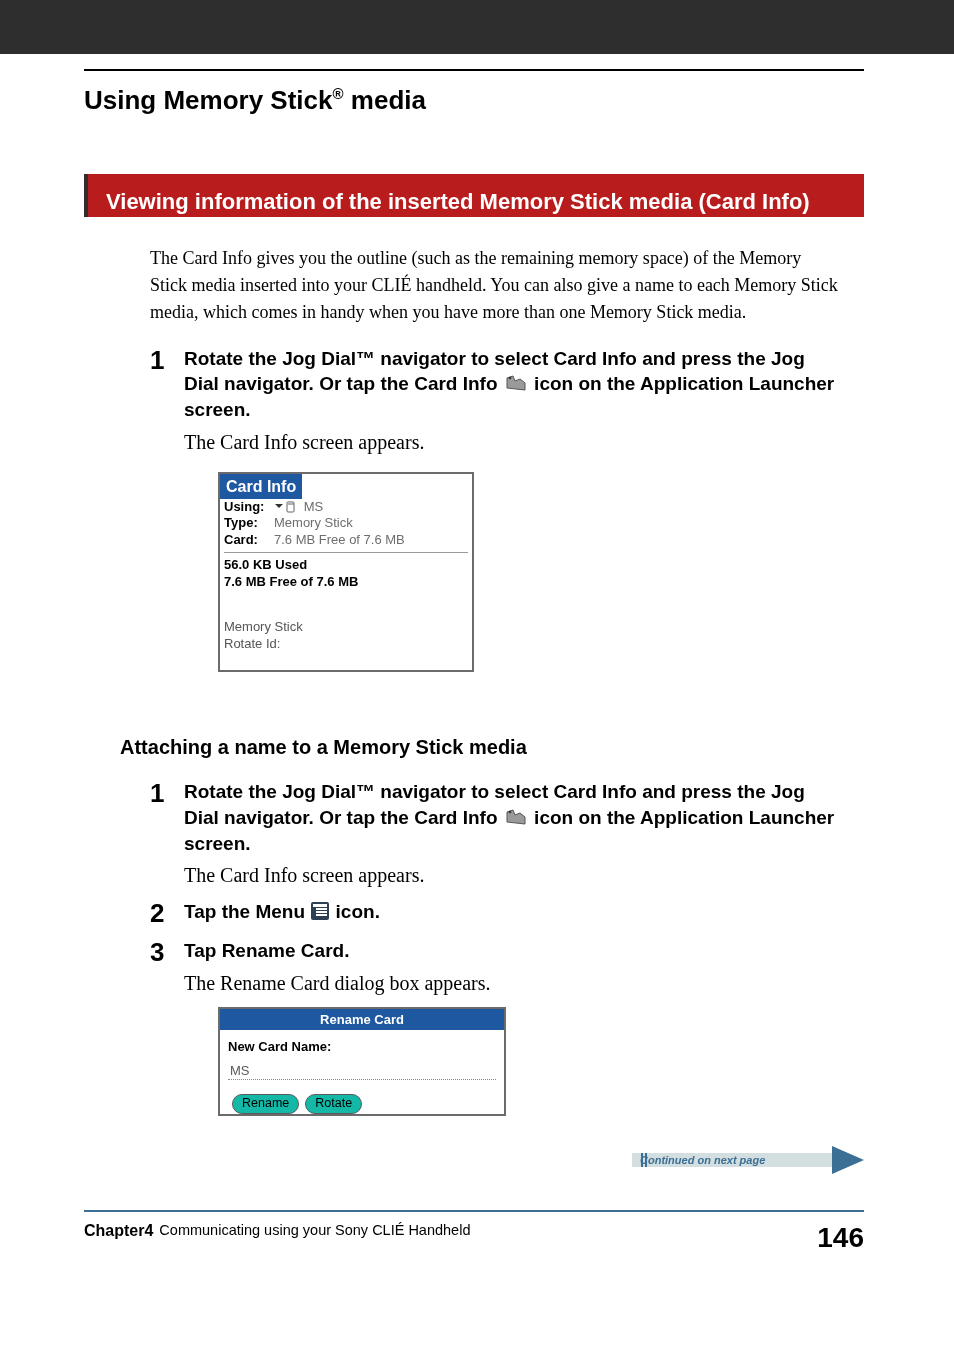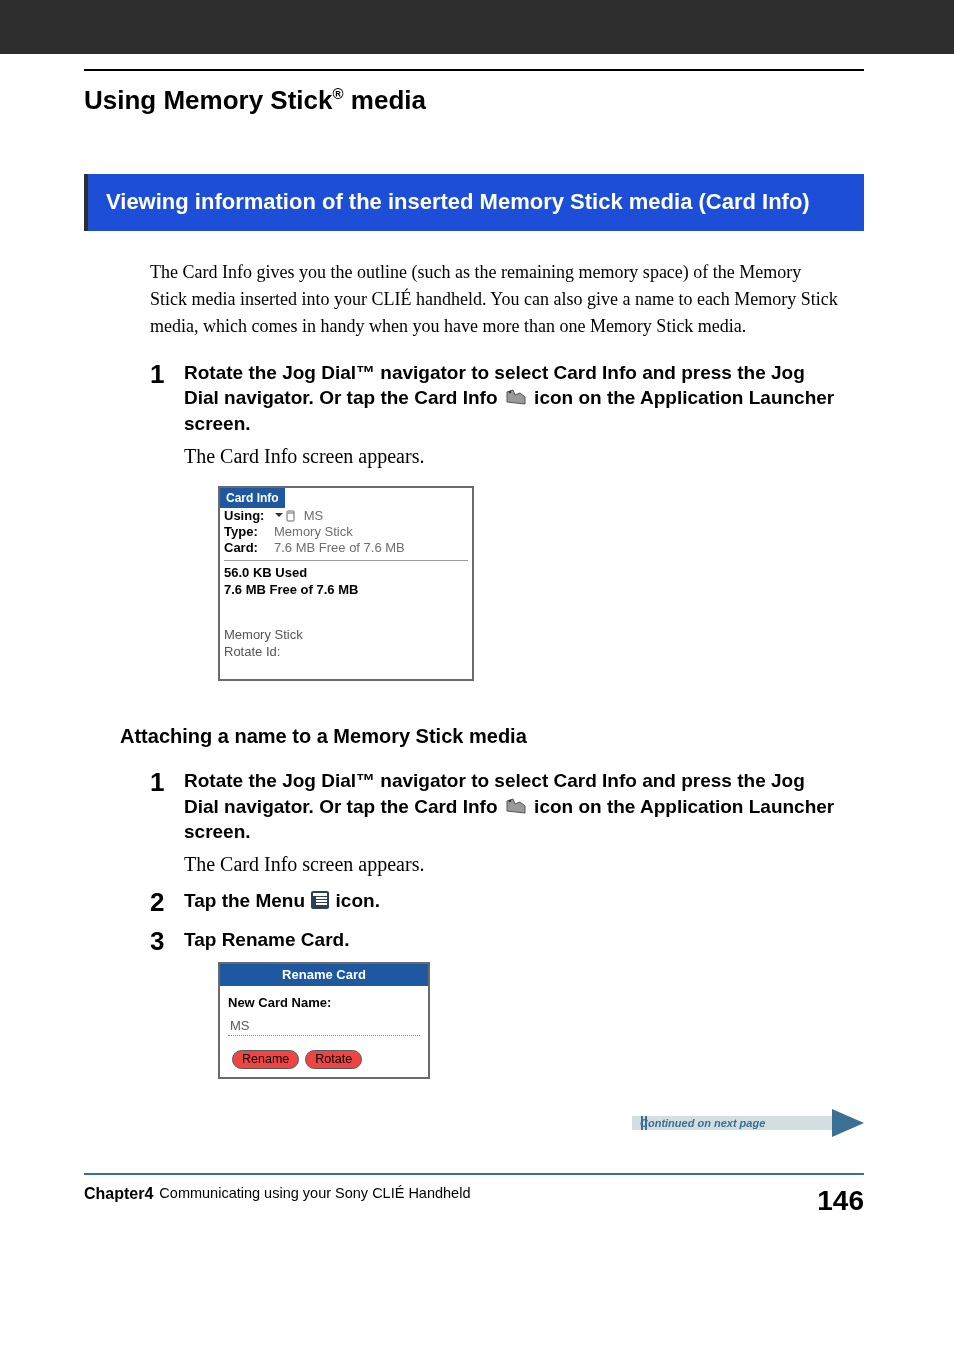--- a/index.html
+++ b/index.html
@@ -19,27 +19,27 @@
     border-top: 2px solid #000;
     padding-top: 14px;
     padding-bottom: 8px;
     letter-spacing: 0px;
   }
   .sect-title sup { font-size: 15px; vertical-align: super; }
 
   
   .grey-bar {
     margin: 50px 90px 0 84px;
-    background: #1d4ed8;
+    background: #b91c1c;
     color: #fff;
     font-family: Arial, Helvetica, sans-serif;
     font-weight: 700;
     font-size: 22px;
     line-height: 1.3;
-    padding: 14px 16px 14px 18px;
+    padding: 14px 16px 0 18px;
     border-left: 4px solid #2e2e2e;
   }
 
   .body-area { margin: 28px 112px 0 150px; }
   .intro {
     font-size: 18px;
     line-height: 1.5;
     margin-bottom: 20px;
   }
 
@@ -69,51 +69,51 @@
     margin-top: 16px;
     margin-left: 34px;
     font-family: "Helvetica Neue", Arial, sans-serif;
     font-size: 13px;
   }
   .scr-titlebar {
     background: #1e58a0;
     color: #fff;
     font-weight: 700;
     padding: 2px 6px;
-    font-size: 12px;
+    font-size: 16px;
     display: inline-block;
   }
   .scr-row { display: flex; padding: 0 6px 0 4px; line-height: 1.25; }
   .scr-label { width: 50px; font-weight: 700; }
   .scr-val { color: #6e6e6e; }
   .scr-card-val svg { vertical-align: -2px; margin-right: 2px; }
   .scr-sep { border-top: 1px solid #9a9a9a; margin: 4px 4px 4px 4px; }
   .scr-block { padding: 0 2px 2px 4px; font-weight: 700; line-height: 1.3; }
   .scr-block .light { font-weight: 400; color:#555; display:block; margin-top:28px; }
   .scr-bottom-pad { height: 16px; }
 
   
   .subhead {
     font-family: Arial, Helvetica, sans-serif;
     font-weight: 700;
     font-size: 20px;
-    margin-top: 44px;
+    margin-top: 64px;
     margin-bottom: 20px;
     margin-left: -30px;
   }
 
   
   .scr2 {
     border: 2px solid #6b6b6b;
-    width: 212px;
+    width: 288px;
     margin-top: 10px;
     margin-left: 34px;
     font-family: "Helvetica Neue", Arial, sans-serif;
     font-size: 13px;
-    padding-bottom: 8px;
+    padding-bottom: 0;
   }
   .scr2-titlebar {
     background: #1e58a0;
     color: #fff;
     font-weight: 700;
     padding: 2px 8px;
     font-size: 13px;
     text-align: center;
   }
   .scr2-body { padding: 8px 8px 0 8px; }
@@ -125,21 +125,21 @@
     margin-bottom: 14px;
     width: 100%;
     min-height: 16px;
   }
   .scr2-btns { display: flex; gap: 6px; padding-left:4px; }
   .scr2-btn {
     border: 1px solid #5b5b5b;
     border-radius: 10px;
     padding: 0px 9px;
     font-size: 12.5px;
-    background: #ef4444;
+    background: #14b8a6;
     line-height: 1.4;
   }
 
   
   .continued-wrap { margin: 30px 90px 0 0; }
   .continued {
     position: relative;
     height: 28px;
     width: 232px;
     margin-left: auto;
@@ -293,20 +293,21 @@
         </span>
         <span> icon.</span>
       </div>
     </div>
   </div>
 
   <div class="step" style="margin-top:10px;">
     <div class="step-num">3</div>
     <div class="step-body">
       <div class="instr">Tap Rename Card.</div>
+      <div class="expl">The Rename Card dialog box appears.</div>
 
       <div class="scr2">
         <div class="scr2-titlebar">Rename Card</div>
         <div class="scr2-body">
           <div class="scr2-label">New Card Name:</div>
           <div class="scr2-input">MS</div>
           <div class="scr2-btns">
             <span class="scr2-btn">Rename</span>
             <span class="scr2-btn">Rotate</span>
           </div>

